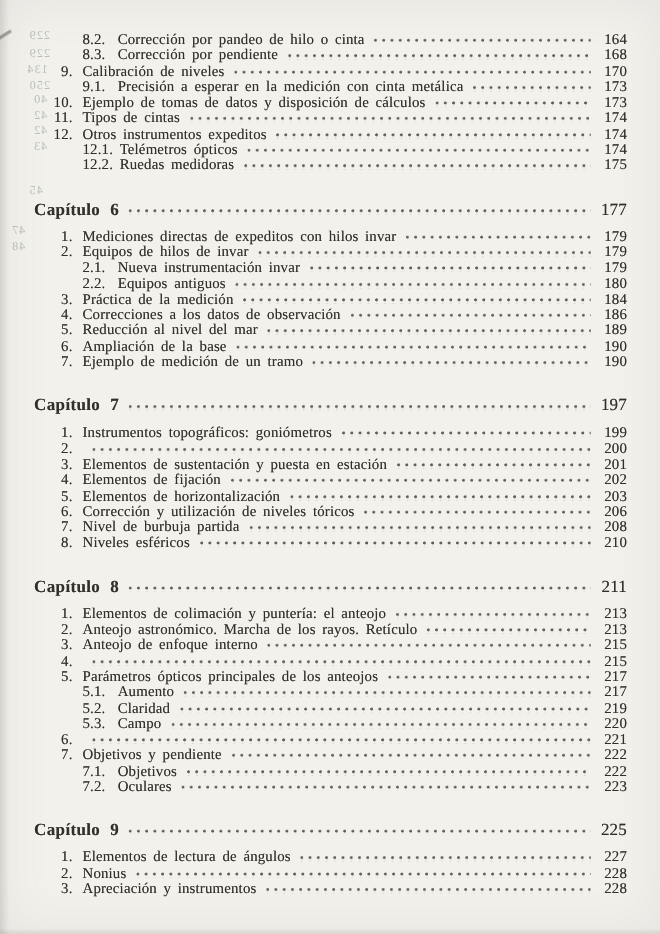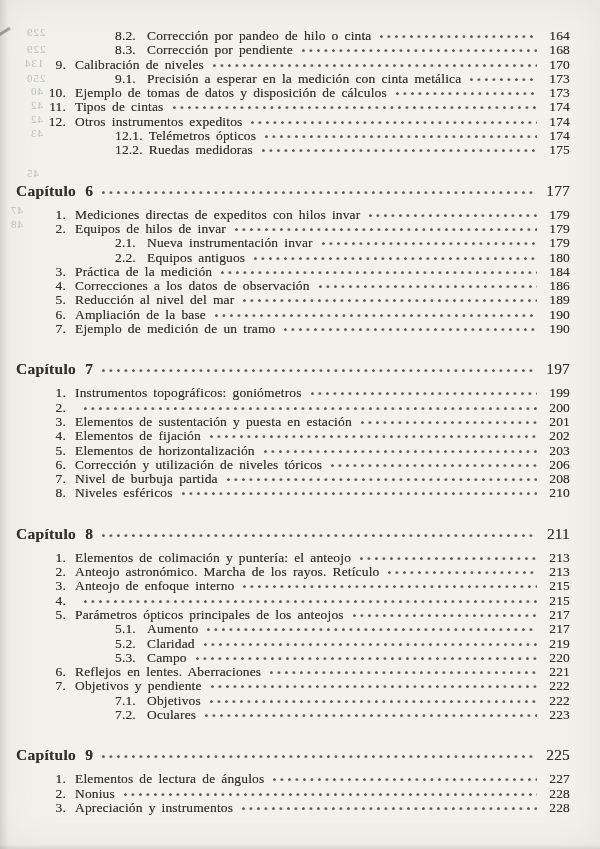--- a/index.html
+++ b/index.html
@@ -61,36 +61,36 @@
     align-items: baseline;
     font-size: 13.5px;
     line-height: 14.3px;
     letter-spacing: 0.15px;
     word-spacing: 2.5px;
     text-shadow: 0 0 0.5px rgba(48,45,40,0.55);
     white-space: nowrap;
   }
   .lvl1 { padding-left: 40px; }
   .lvl1 .num { flex: none; width: 26px; text-align: right; margin-right: 9px; }
-  .lvl2 { padding-left: 115px; }
+  .lvl2 { padding-left: 75px; }
   .lvl2 .num { flex: none; min-width: 26px; text-align: left; margin-right: 6px; }
   .title { flex: none; }
   .leader {
     flex: 1 1 auto;
     min-width: 12px;
     height: 5px;
     margin: 0 7px 0 9px;
     background-image: radial-gradient(circle at 1.4px 1.6px, rgba(52,50,45,0.78) 1.05px, rgba(52,50,45,0) 1.6px);
     background-size: 7.5px 5px;
     background-repeat: repeat-x;
   }
   .pagenum { flex: none; width: 26px; text-align: right; }
   .heading-row {
     margin: 23px 0 8px 0;
-    padding-left: 16px;
+    padding-left: 31px;
     font-size: 15.5px;
     line-height: 19px;
   }
   .chapter {
     flex: none;
     font-weight: bold;
     letter-spacing: 0.3px;
     word-spacing: 5px;
   }
 </style>
@@ -334,21 +334,20 @@
           <span class="pagenum">219</span>
         </div>
         <div class="row lvl2">
           <span class="num">5.3.</span>
           <span class="title">Campo</span>
           <span class="leader"></span>
           <span class="pagenum">220</span>
         </div>
         <div class="row lvl1">
           <span class="num">6.</span>
-          <span class="title">Reflejos en lentes. Aberraciones</span>
           <span class="leader"></span>
           <span class="pagenum">221</span>
         </div>
         <div class="row lvl1">
           <span class="num">7.</span>
           <span class="title">Objetivos y pendiente</span>
           <span class="leader"></span>
           <span class="pagenum">222</span>
         </div>
         <div class="row lvl2">

